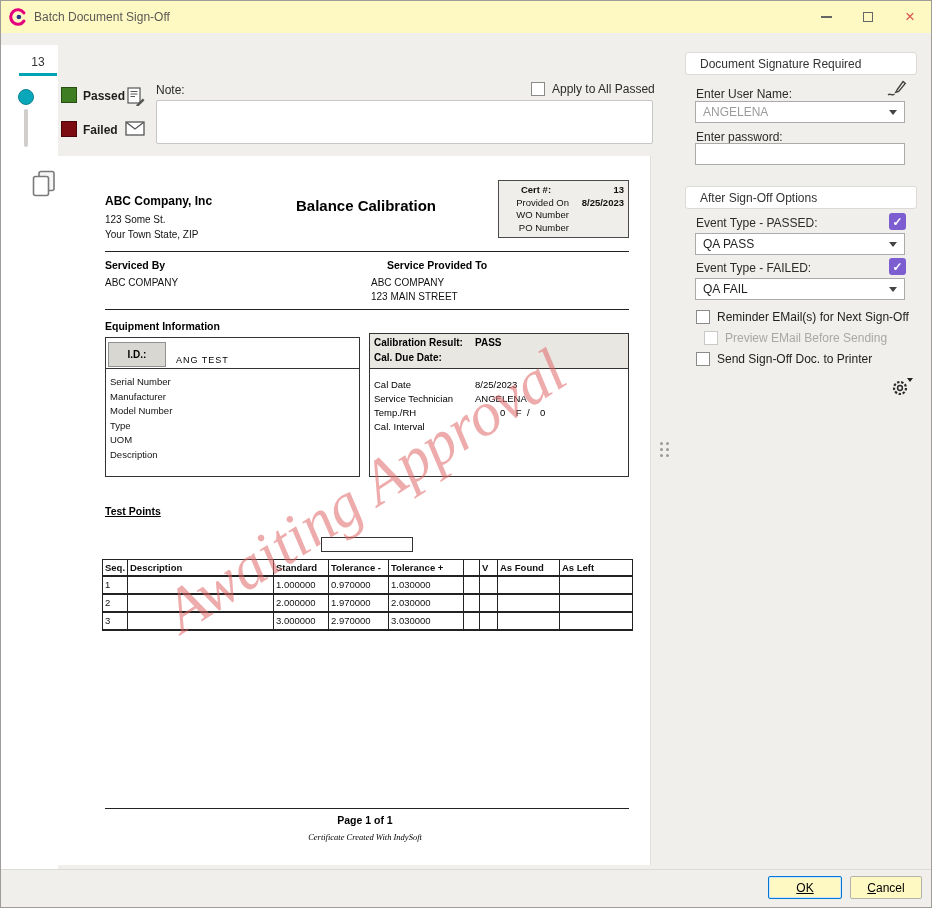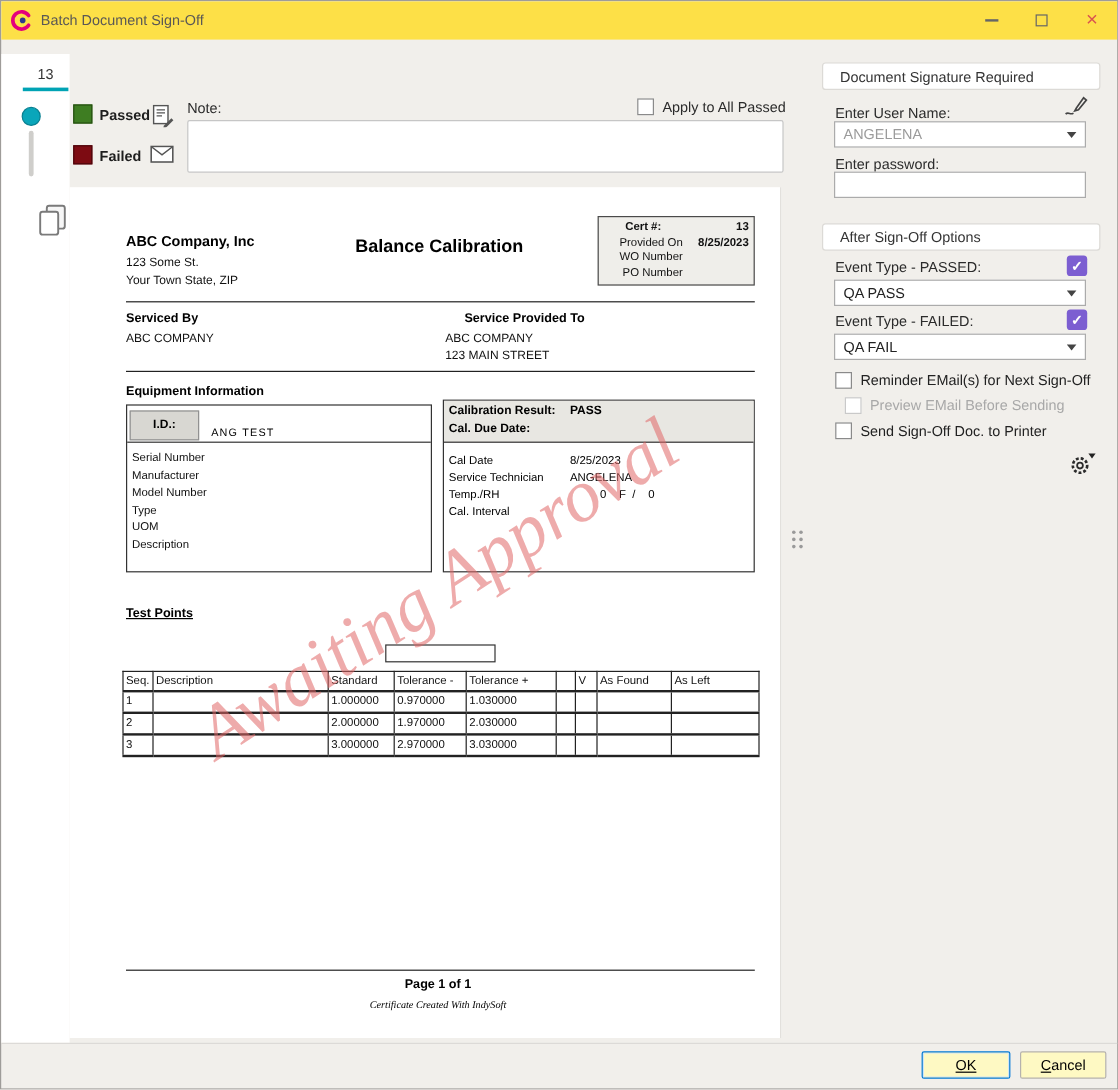--- a/index.html
+++ b/index.html
@@ -1,20 +1,20 @@
 <!DOCTYPE html>
 <html><head>
 <meta charset="utf-8">
 <style>
   * { margin:0; padding:0; box-sizing:border-box; font-family:"Liberation Sans",sans-serif; }
   html,body { width:932px; height:908px; background:#e9e7e4; }
   .window { position:relative; width:932px; height:908px; background:#f1efeb; border:1px solid #9e9c99; overflow:hidden; }
 
   
-  .titlebar { position:absolute; left:0; top:0; width:100%; height:32px; background:#fde047; display:flex; align-items:center; }
+  .titlebar { position:absolute; left:0; top:0; width:100%; height:32px; background:#fef9c3; display:flex; align-items:center; }
   .app-logo { margin-left:8px; width:18px; height:18px; display:inline-flex; }
   .title-text { margin-left:7px; font-size:12px; color:#5a5856; }
   .win-controls { position:absolute; right:0; top:0; height:32px; display:flex; }
   .wc { width:42px; height:32px; display:flex; align-items:center; justify-content:center; font-size:13px; color:#555; cursor:default; }
   .minbar { width:11px; height:2px; background:#666; }
   .maxbox { width:10px; height:10px; border:1.4px solid #666; }
   .wc.close { color:#d9534f; font-size:17px; }
 
   .abs { position:absolute; }
   .lbl12 { font-size:12px; color:#2b2b2b; }
@@ -49,21 +49,21 @@
   .cal-box { left:289px; top:177px; width:260px; height:144px; border:1px solid #333; }
   .cal-head { position:relative; height:35px; background:#e8e7e2; border-bottom:1px solid #333; font-size:10px; font-weight:bold; }
   .cal-body { position:relative; }
   .cal-row-lbl { position:absolute; left:4px; font-size:9.5px; }
   .cal-row-val { position:absolute; left:105px; font-size:9.5px; }
   .pre { white-space:pre; }
 
   
   table.tp { border-collapse:collapse; table-layout:fixed; width:530px; font-size:9.5px; color:#111; }
   table.tp th, table.tp td { border:1px solid #222; padding:1px 2px; text-align:left; overflow:hidden; }
-  table.tp th { font-weight:normal; height:16px; }
+  table.tp th { font-weight:bold; height:16px; }
   table.tp td { height:18px; }
   table.tp tr.data td { border-top-width:2px; }
   table.tp tr.data:last-child td { border-bottom-width:2px; }
 
   .watermark { position:absolute; left:50%; top:335px; transform:translate(-50%,-50%) rotate(-33deg); font-family:"Liberation Serif",serif; font-style:italic; font-size:62px; color:rgba(224,102,102,0.55); white-space:nowrap; pointer-events:none; z-index:5; }
 
   
   .group-head { background:#fff; border:1px solid #dcdad6; border-radius:3px; height:23px; display:flex; align-items:center; padding-left:14px; font-size:12px; color:#333; }
   .combo { background:#fff; border:1px solid #ababab; height:22px; display:flex; align-items:center; padding:0 7px; font-size:12px; color:#222; }
   .combo .cv { flex:1; }

